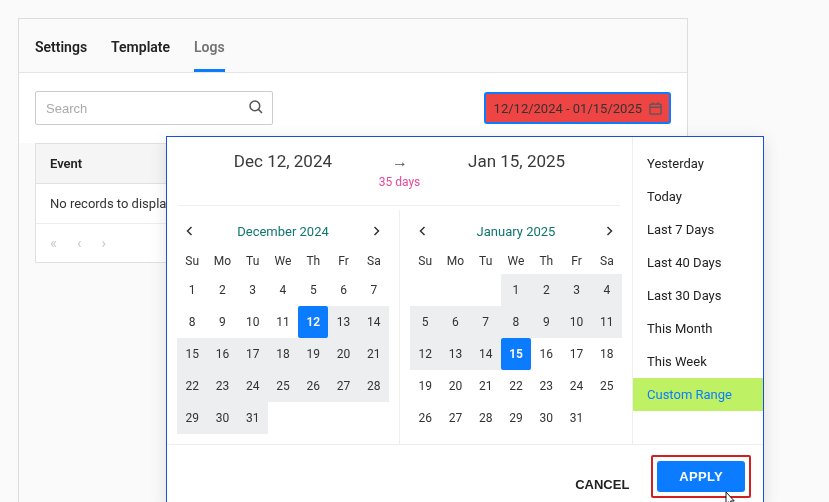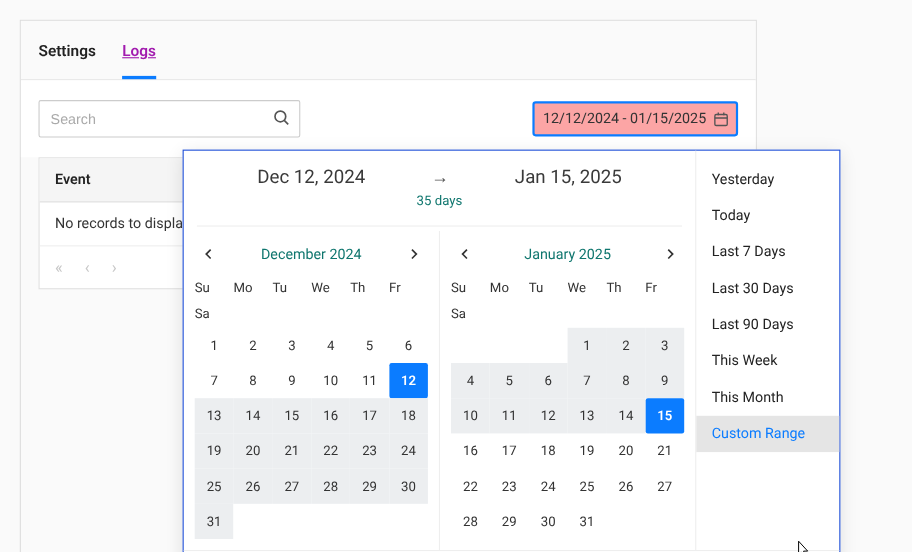--- a/index.html
+++ b/index.html
@@ -1,70 +1,71 @@
 <!DOCTYPE html>
 <html><head>
 <meta charset="utf-8">
 <style>
   * { box-sizing: border-box; margin: 0; padding: 0; }
   body { font-family: -apple-system, BlinkMacSystemFont, "Segoe UI", Roboto, Arial, sans-serif; font-size: 13px; color: #333; background: #fafafa; width: 829px; height: 502px; overflow: hidden; position: relative; }
   .page { border: 1px solid #ddd; background: #fafafa; width: 670px; height: 498px; margin: 18px; position: relative; }
   .tabs { display: flex; gap: 24px; padding: 20px 16px 0 16px; border-bottom: 1px solid #e5e5e5; background:#fafafa; }
   .tab { padding-bottom: 14px; font-weight: 600; font-size: 14px; color: #222; cursor: pointer; border-bottom: 3px solid transparent; }
-  .tab.active { color: #a21caf; border-bottom-color: #0b7cff; text-decoration: underline; }
+  .tab.active { color: #737373; border-bottom-color: #0b7cff; }
   .controls { display: flex; justify-content: space-between; align-items: center; padding: 18px 16px 18px 16px; background:#fff; }
   .search { position: relative; }
   .search input { width: 238px; height: 34px; border: 1px solid #ccc; border-radius: 2px; padding: 0 52px 0 10px; font-size: 13px; color:#333; }
   .search input::placeholder { color: #aaa; }
   .search .s-icon { position: absolute; right: 8px; top: 7px; color: #555; }
-  .date-field { display:flex; align-items:center; height: 32px; border: 2px solid #0b7cff; border-radius: 3px; padding: 0 6px 0 8px; font-size: 13px; color: #333; background:#fca5a5; }
+  .date-field { display:flex; align-items:center; height: 32px; border: 2px solid #0b7cff; border-radius: 3px; padding: 0 6px 0 8px; font-size: 13px; color: #333; background:#ef4444; }
   .date-field .cal-icon { margin-left: 6px; color:#555; }
   .table { margin: 0 16px; border: 1px solid #e0e0e0; background:#fff; }
   .thead { display:flex; background:#f5f5f5; border-bottom:1px solid #e0e0e0; }
   .th { padding: 12px 14px; font-weight:600; font-size:13px; color:#222; }
   .th.event { flex:1; }
   .th.by { width: 90px; text-align:left; }
   .tbody { padding: 12px 14px; font-size:13px; color:#333; border-bottom:1px solid #eee;}
   .pager { display:flex; gap:20px; align-items:center; padding: 10px 14px; color:#c7c7c7; font-size:15px;}
   .pager span { cursor:default; }
   
   .drp { position:absolute; top:117px; left:147px; width:598px; background:#fff; border:1px solid #1d4ed8; box-shadow: 0 4px 16px rgba(0,0,0,.12); z-index: 20; }
   .drp-top { display:flex; }
   .cal-area { flex:1; border-right:1px solid #eee; }
   .range-head { text-align:center; padding: 14px 0 4px; }
   .range-head .line1 { font-size:17px; color:#3a3a3a; display:flex; align-items:center; justify-content:center; gap: 60px; }
   .range-head .arrow-between { font-size:16px; color:#555; }
-  .range-head .line2 { font-size:12px; color:#0f766e; margin-top:4px; padding-bottom:16px; border-bottom:1px solid #eee; margin-left:12px; margin-right:12px;}
+  .range-head .line2 { font-size:12px; color:#ec4899; margin-top:4px; padding-bottom:16px; border-bottom:1px solid #eee; margin-left:12px; margin-right:12px;}
   .months { display:flex; }
   .month { flex:1; padding: 6px 10px 10px; }
   .month + .month { border-left:1px solid #eee; }
   .month-head { display:flex; align-items:center; justify-content:space-between; padding: 4px 2px 8px; font-size:13px; color:#0f766e; }
   .nav-btn { width:22px; height:22px; display:flex; align-items:center; justify-content:center; cursor:pointer; color:#333; }
-  .grid { display:grid; grid-template-columns: repeat(6, 1fr); text-align:left; }
+  .grid { display:grid; grid-template-columns: repeat(7, 1fr); text-align:center; }
   .dow { font-size:12px; color:#333; padding:4px 0 6px; }
   .cell { font-size:12px; color:#333; height:32px; display:flex; align-items:center; justify-content:center; }
   .cell.sel { background:#0b7cff; color:#fff; font-weight:600; border-radius:2px; }
   .cell.inrange { background:#eceef0; }
   .cell.empty { visibility:hidden; }
   .preset-list { width:130px; padding: 10px 0; }
   .preset { padding: 9px 14px; font-size:13px; color:#222; cursor:pointer; white-space:nowrap;}
-  .preset.active { color:#0b7cff; background:#e5e5e5; }
+  .preset.active { color:#0b7cff; background:#bef264; }
   .drp-actions { display:flex; justify-content:flex-end; align-items:flex-end; gap:14px; padding: 10px 12px; border-top:1px solid #eee; }
   .cancel-btn { font-size:13px; font-weight:600; color:#222; background:none; border:none; cursor:pointer; padding:6px 8px;}
   .apply-wrap { border:2px solid #d21f1f; padding:4px; border-radius:2px; }
   .apply-btn { background:#0b7cff; color:#fff; border:none; font-size:13px; font-weight:700; padding: 8px 22px; border-radius:3px; cursor:pointer; letter-spacing:.3px;}
   .cursor { position:absolute; left: 701px; top: 471px; z-index:40; pointer-events:none;}
   svg { display:block; }
 </style>
 </head>
 <body>
 
 <div class="page">
   <div class="tabs">
     <div class="tab">Settings</div>
+    <div class="tab">Template</div>
     <div class="tab active">Logs</div>
   </div>
 
   <div class="controls">
     <div class="search">
       <input type="text" placeholder="Search" style="">
       <span class="s-icon">
         <svg width="18" height="18" viewBox="0 0 24 24" fill="none" stroke="currentColor" stroke-width="2">
             <circle cx="10.5" cy="10.5" r="6.5"></circle>
             <line x1="20" y1="20" x2="15.2" y2="15.2"></line>
@@ -225,24 +226,24 @@
                 <div class="cell">30</div>
                 <div class="cell">31</div>
               </div>
           </div>
         </div>
       </div>
       <div class="preset-list" id="presets">
           <div class="preset">Yesterday</div>
           <div class="preset">Today</div>
           <div class="preset">Last 7 Days</div>
+          <div class="preset">Last 40 Days</div>
           <div class="preset">Last 30 Days</div>
-          <div class="preset">Last 90 Days</div>
+          <div class="preset">This Month</div>
           <div class="preset">This Week</div>
-          <div class="preset">This Month</div>
           <div class="preset active">Custom Range</div>
         </div>
     </div>
     <div class="drp-actions">
       <button class="cancel-btn">CANCEL</button>
       <span class="apply-wrap">
         <button class="apply-btn">APPLY</button>
       </span>
     </div>
   </div>

